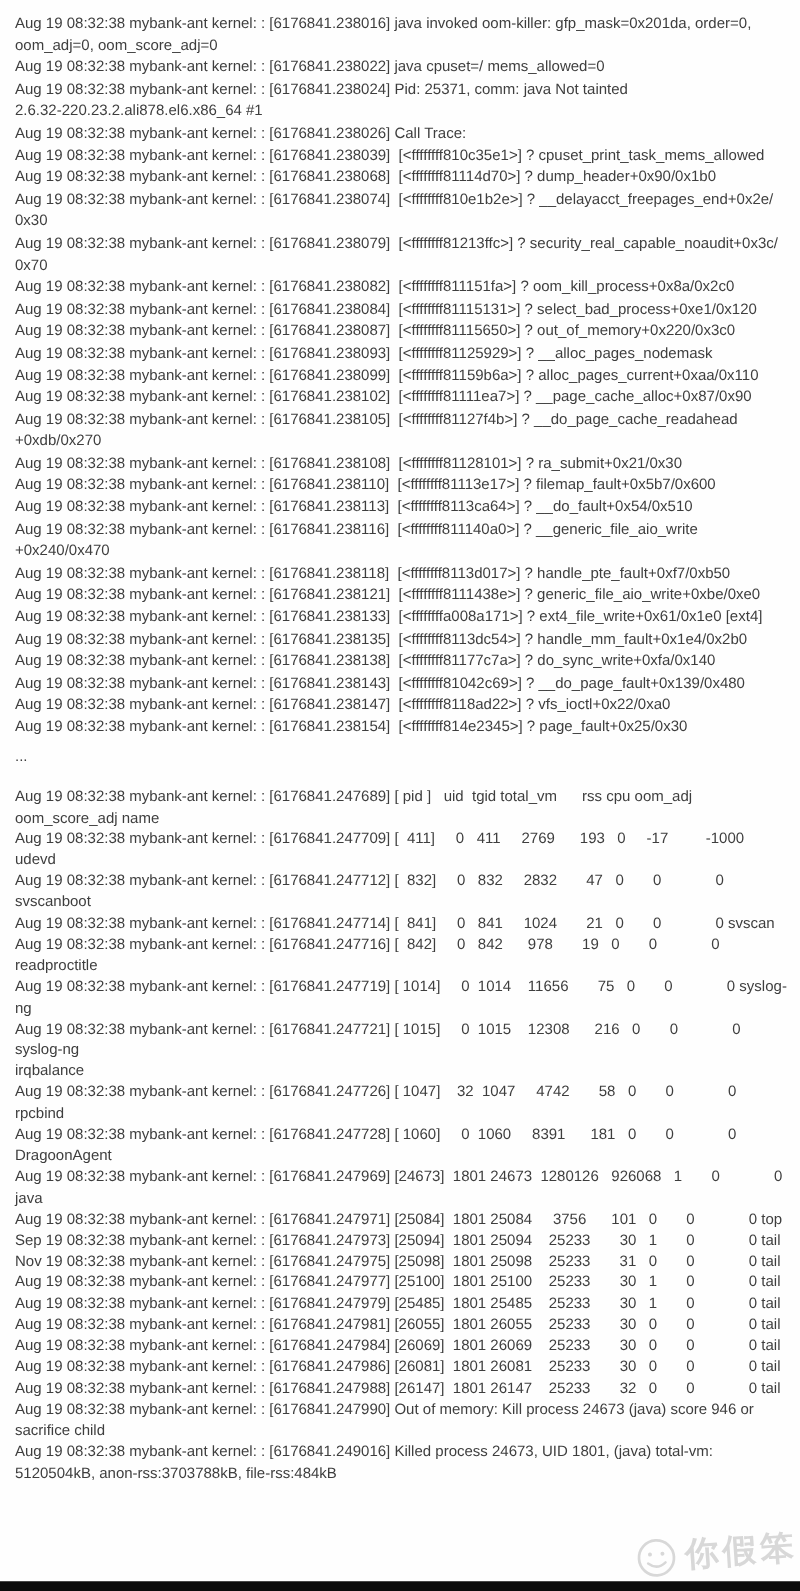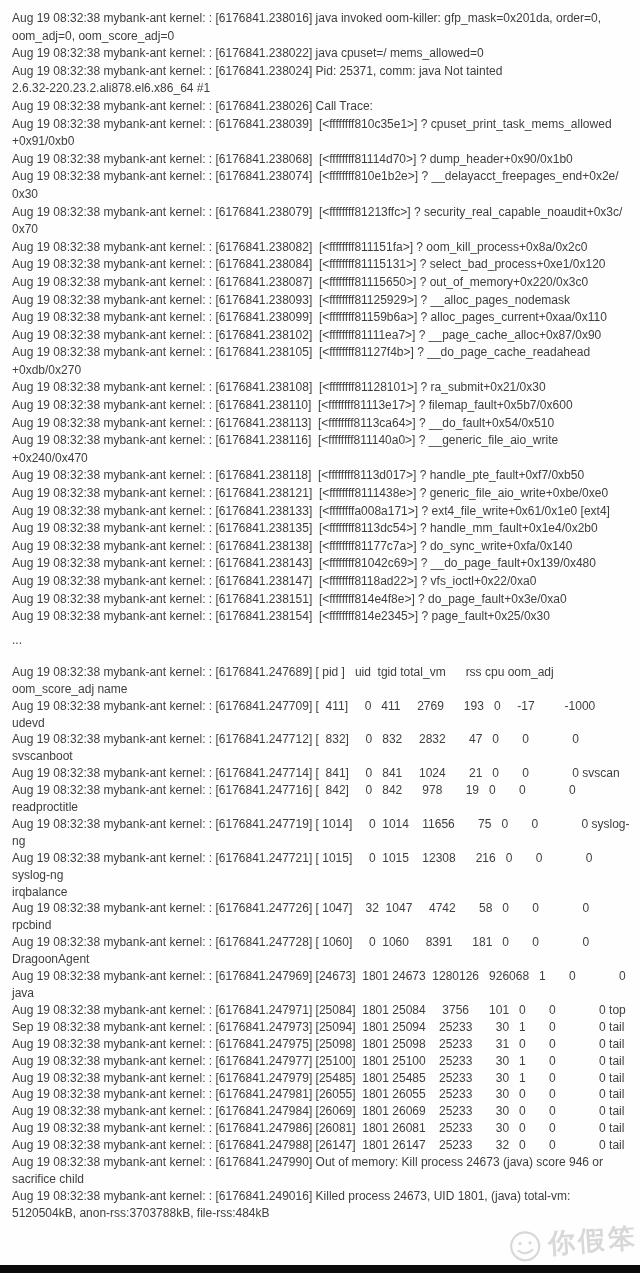--- a/index.html
+++ b/index.html
@@ -70,21 +70,20 @@
 
     <div class="sec1">
 
     <div class="log-line">Aug 19 08:32:38 mybank-ant kernel: : [6176841.238016] java invoked oom-killer: gfp_mask=0x201da, order=0,</div>
         <div class="log-line">oom_adj=0, oom_score_adj=0</div>
         <div class="log-line">Aug 19 08:32:38 mybank-ant kernel: : [6176841.238022] java cpuset=/ mems_allowed=0</div>
         <div class="log-line">Aug 19 08:32:38 mybank-ant kernel: : [6176841.238024] Pid: 25371, comm: java Not tainted</div>
         <div class="log-line">2.6.32-220.23.2.ali878.el6.x86_64 #1</div>
         <div class="log-line">Aug 19 08:32:38 mybank-ant kernel: : [6176841.238026] Call Trace:</div>
         <div class="log-line">Aug 19 08:32:38 mybank-ant kernel: : [6176841.238039]  [&lt;ffffffff810c35e1&gt;] ? cpuset_print_task_mems_allowed</div>
-        <div class="log-line">+0x91/0xb0</div>
         <div class="log-line">Aug 19 08:32:38 mybank-ant kernel: : [6176841.238068]  [&lt;ffffffff81114d70&gt;] ? dump_header+0x90/0x1b0</div>
         <div class="log-line">Aug 19 08:32:38 mybank-ant kernel: : [6176841.238074]  [&lt;ffffffff810e1b2e&gt;] ? __delayacct_freepages_end+0x2e/</div>
         <div class="log-line">0x30</div>
         <div class="log-line">Aug 19 08:32:38 mybank-ant kernel: : [6176841.238079]  [&lt;ffffffff81213ffc&gt;] ? security_real_capable_noaudit+0x3c/</div>
         <div class="log-line">0x70</div>
         <div class="log-line">Aug 19 08:32:38 mybank-ant kernel: : [6176841.238082]  [&lt;ffffffff811151fa&gt;] ? oom_kill_process+0x8a/0x2c0</div>
         <div class="log-line">Aug 19 08:32:38 mybank-ant kernel: : [6176841.238084]  [&lt;ffffffff81115131&gt;] ? select_bad_process+0xe1/0x120</div>
         <div class="log-line">Aug 19 08:32:38 mybank-ant kernel: : [6176841.238087]  [&lt;ffffffff81115650&gt;] ? out_of_memory+0x220/0x3c0</div>
         <div class="log-line">Aug 19 08:32:38 mybank-ant kernel: : [6176841.238093]  [&lt;ffffffff81125929&gt;] ? __alloc_pages_nodemask</div>
         <div class="log-line">Aug 19 08:32:38 mybank-ant kernel: : [6176841.238099]  [&lt;ffffffff81159b6a&gt;] ? alloc_pages_current+0xaa/0x110</div>
@@ -96,21 +95,20 @@
         <div class="log-line">Aug 19 08:32:38 mybank-ant kernel: : [6176841.238113]  [&lt;ffffffff8113ca64&gt;] ? __do_fault+0x54/0x510</div>
         <div class="log-line">Aug 19 08:32:38 mybank-ant kernel: : [6176841.238116]  [&lt;ffffffff811140a0&gt;] ? __generic_file_aio_write</div>
         <div class="log-line">+0x240/0x470</div>
         <div class="log-line">Aug 19 08:32:38 mybank-ant kernel: : [6176841.238118]  [&lt;ffffffff8113d017&gt;] ? handle_pte_fault+0xf7/0xb50</div>
         <div class="log-line">Aug 19 08:32:38 mybank-ant kernel: : [6176841.238121]  [&lt;ffffffff8111438e&gt;] ? generic_file_aio_write+0xbe/0xe0</div>
         <div class="log-line">Aug 19 08:32:38 mybank-ant kernel: : [6176841.238133]  [&lt;ffffffffa008a171&gt;] ? ext4_file_write+0x61/0x1e0 [ext4]</div>
         <div class="log-line">Aug 19 08:32:38 mybank-ant kernel: : [6176841.238135]  [&lt;ffffffff8113dc54&gt;] ? handle_mm_fault+0x1e4/0x2b0</div>
         <div class="log-line">Aug 19 08:32:38 mybank-ant kernel: : [6176841.238138]  [&lt;ffffffff81177c7a&gt;] ? do_sync_write+0xfa/0x140</div>
         <div class="log-line">Aug 19 08:32:38 mybank-ant kernel: : [6176841.238143]  [&lt;ffffffff81042c69&gt;] ? __do_page_fault+0x139/0x480</div>
         <div class="log-line">Aug 19 08:32:38 mybank-ant kernel: : [6176841.238147]  [&lt;ffffffff8118ad22&gt;] ? vfs_ioctl+0x22/0xa0</div>
-        <div class="log-line">Aug 19 08:32:38 mybank-ant kernel: : [6176841.238151]  [&lt;ffffffff814e4f8e&gt;] ? do_page_fault+0x3e/0xa0</div>
         <div class="log-line">Aug 19 08:32:38 mybank-ant kernel: : [6176841.238154]  [&lt;ffffffff814e2345&gt;] ? page_fault+0x25/0x30</div>
       </div>
 
     <div class="ellipsis-line">...</div>
 
     <div class="sec2">
 
     <div class="log-line">Aug 19 08:32:38 mybank-ant kernel: : [6176841.247689] [ pid ]   uid  tgid total_vm      rss cpu oom_adj</div>
         <div class="log-line">oom_score_adj name</div>
         <div class="log-line">Aug 19 08:32:38 mybank-ant kernel: : [6176841.247709] [  411]     0   411     2769      193   0     -17         -1000</div>
@@ -126,21 +124,21 @@
         <div class="log-line">syslog-ng</div>
         <div class="log-line">irqbalance</div>
         <div class="log-line">Aug 19 08:32:38 mybank-ant kernel: : [6176841.247726] [ 1047]    32  1047     4742       58   0       0             0</div>
         <div class="log-line">rpcbind</div>
         <div class="log-line">Aug 19 08:32:38 mybank-ant kernel: : [6176841.247728] [ 1060]     0  1060     8391      181   0       0             0</div>
         <div class="log-line">DragoonAgent</div>
         <div class="log-line">Aug 19 08:32:38 mybank-ant kernel: : [6176841.247969] [24673]  1801 24673  1280126   926068   1       0             0</div>
         <div class="log-line">java</div>
         <div class="log-line">Aug 19 08:32:38 mybank-ant kernel: : [6176841.247971] [25084]  1801 25084     3756      101   0       0             0 top</div>
         <div class="log-line">Sep 19 08:32:38 mybank-ant kernel: : [6176841.247973] [25094]  1801 25094    25233       30   1       0             0 tail</div>
-        <div class="log-line">Aug 19 08:32:38 mybank-ant kernel: : [6176841.247975] [25098]  1801 25098    25233       31   0       0             0 tail</div>
+        <div class="log-line">Nov 19 08:32:38 mybank-ant kernel: : [6176841.247975] [25098]  1801 25098    25233       31   0       0             0 tail</div>
         <div class="log-line">Aug 19 08:32:38 mybank-ant kernel: : [6176841.247977] [25100]  1801 25100    25233       30   1       0             0 tail</div>
         <div class="log-line">Aug 19 08:32:38 mybank-ant kernel: : [6176841.247979] [25485]  1801 25485    25233       30   1       0             0 tail</div>
         <div class="log-line">Aug 19 08:32:38 mybank-ant kernel: : [6176841.247981] [26055]  1801 26055    25233       30   0       0             0 tail</div>
         <div class="log-line">Aug 19 08:32:38 mybank-ant kernel: : [6176841.247984] [26069]  1801 26069    25233       30   0       0             0 tail</div>
         <div class="log-line">Aug 19 08:32:38 mybank-ant kernel: : [6176841.247986] [26081]  1801 26081    25233       30   0       0             0 tail</div>
         <div class="log-line">Aug 19 08:32:38 mybank-ant kernel: : [6176841.247988] [26147]  1801 26147    25233       32   0       0             0 tail</div>
         <div class="log-line">Aug 19 08:32:38 mybank-ant kernel: : [6176841.247990] Out of memory: Kill process 24673 (java) score 946 or</div>
         <div class="log-line">sacrifice child</div>
         <div class="log-line">Aug 19 08:32:38 mybank-ant kernel: : [6176841.249016] Killed process 24673, UID 1801, (java) total-vm:</div>
         <div class="log-line">5120504kB, anon-rss:3703788kB, file-rss:484kB</div>

